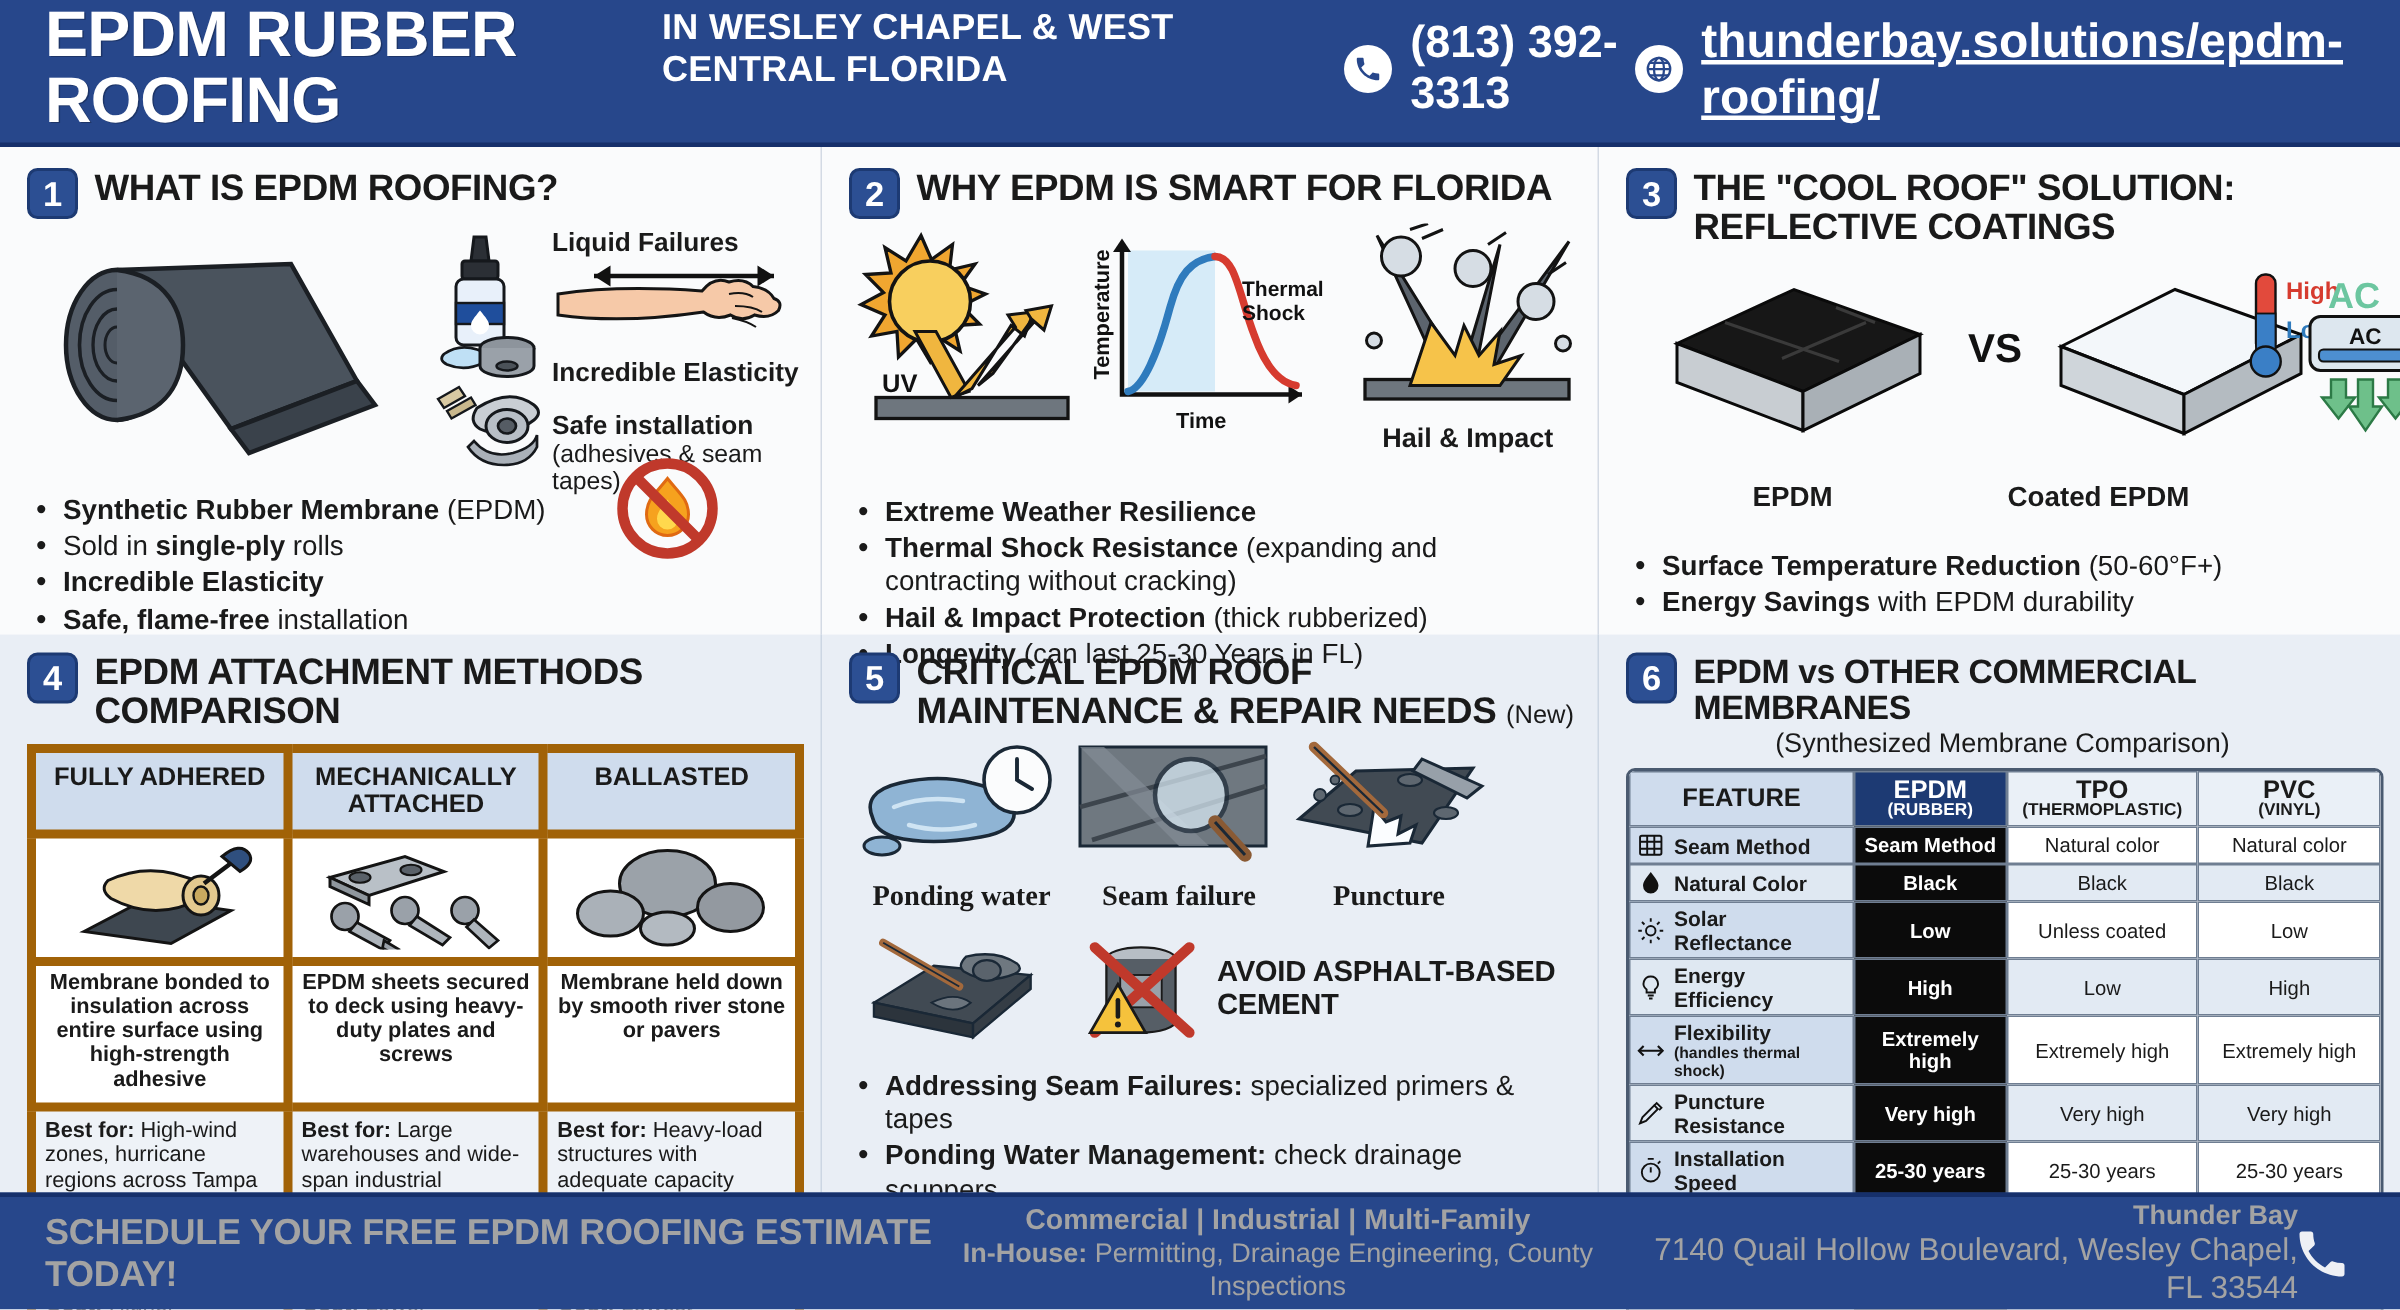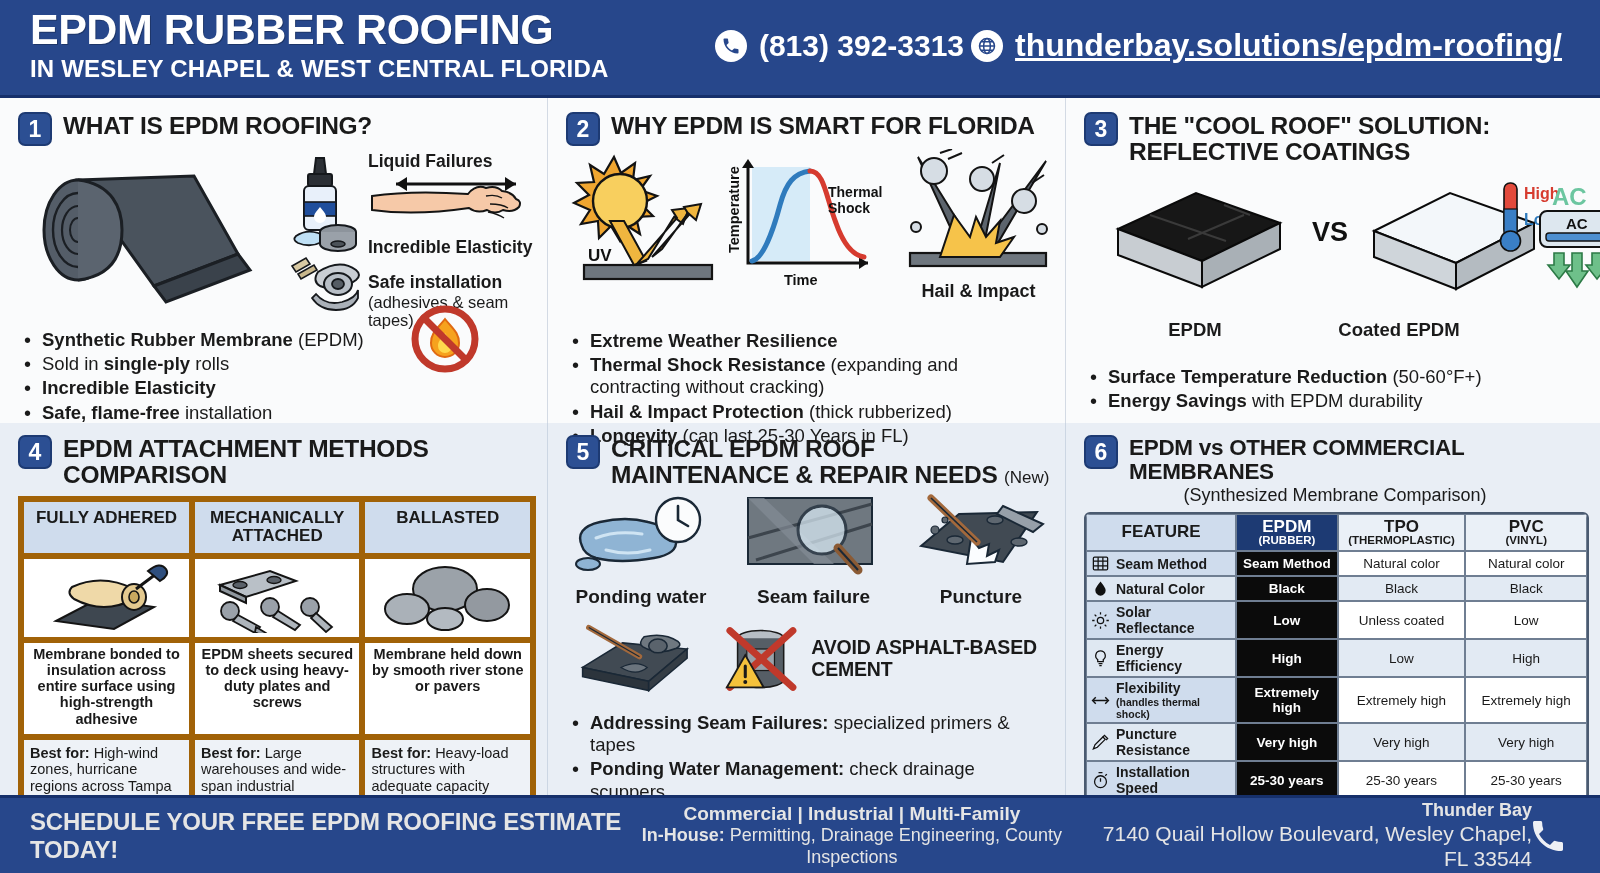--- a/index.html
+++ b/index.html
@@ -15,21 +15,21 @@
 
   
   .header {
     background:#27478b;
     height:98px; flex:0 0 98px;
     display:flex; align-items:center; justify-content:space-between;
     padding:4px 26px 8px 30px;
     color:#fff;
     border-bottom:3px solid #16306b;
   }
-  .header-left { display:flex; flex-direction:column; justify-content:center; }
+  .header-left { display:flex; flex-direction:row; justify-content:center; }
   .h-title {
     font-size:43px; font-weight:bold; letter-spacing:-.5px; line-height:1.02;
     text-shadow:1px 1px 0 rgba(0,0,0,.25);
   }
   .h-sub { font-size:24px; font-weight:bold; letter-spacing:.2px; margin-top:3px; }
   .header-right { display:flex; flex-direction:row; gap:7px; padding-right:12px; }
   .h-contact { display:flex; align-items:center; gap:12px; font-size:30px; font-weight:bold; }
   .h-contact.small { font-size:32px;text-decoration:underline; }
   .circ-icon {
     width:32px; height:32px; border-radius:50%;
@@ -100,21 +100,21 @@
     padding:7px 4px; line-height:1.08;
   }
   .t4-img { height:74px; text-align:center; padding:4px 0 0; background:#fff; }
   .t4-desc { font-size:14.5px; font-weight:bold; text-align:center; padding:3px 6px 7px; line-height:1.12; background:#fff; }
   .t4-best { font-size:14.5px; padding:5px 6px; line-height:1.14; background:#eef2f7; }
   .t4-uses { font-size:15px; font-weight:bold; padding:5px 6px; background:#fff; }
   .t4-cost { font-size:15px; padding:5px 6px; background:#fff; }
   .t4-cost b, .t4-best b, .t4-uses b { font-weight:bold; }
 
   
-  .p5-icons { display:flex; justify-content:space-between; margin-top:6px; }
+  .p5-icons { display:flex; justify-content:flex-start; margin-top:6px;font-family:Liberation Serif, serif; }
   .p5-item { text-align:center; }
   .p5-item .cap { margin-top:2px; font-size:19px; }
   .p5-row2 { display:flex; align-items:center; gap:6px; margin-top:4px; padding-left:12px; }
   .avoid-txt { font-size:19.5px; font-weight:bold; line-height:1.12; letter-spacing:-.2px; }
 
   
   table.t6 { border-collapse:separate; border-spacing:0; width:505px; margin:6px auto 0; background:#fff;
              border:2px solid #4a5a70; border-radius:6px; overflow:hidden; }
   table.t6 th, table.t6 td { border:1px solid #6f7e92; }
   .t6 thead th { font-size:17px; font-weight:bold; text-align:center; padding:3px 2px 4px; line-height:1.0; }
@@ -127,21 +127,21 @@
   .t6 tr:nth-child(even) .feat { background:#dfe8f2; }
   .t6 .feat .fwrap { display:flex; align-items:center; gap:6px; }
   .t6 .feat .sub { display:block; font-size:10.5px; font-weight:bold; }
   .t6 .v-epdm { background:#0b0b0b; color:#fff; font-weight:bold; text-align:center; }
   .t6 .v-o { background:#ffffff; text-align:center; }
   .t6 tr:nth-child(even) .v-o { background:#e2eaf3; }
   .ficon { width:19px; height:19px; flex:0 0 19px; display:block; }
 
   
   .footer {
-    background:#27478b; color:#e5e5e5;
+    background:#27478b; color:#a3a3a3;
     height:78px; flex:0 0 78px;
     display:flex; align-items:center; justify-content:space-between;
     padding:0 22px 0 30px; position:relative;
     border-top:3px solid #16306b;
   }
   .f-left { font-size:24px; font-weight:bold; letter-spacing:-.2px; }
   .f-mid { text-align:center; line-height:1.22; }
   .f-mid .l1 { font-size:19px; font-weight:bold; }
   .f-mid .l2 { font-size:18px; }
   .f-mid .l2 b { font-weight:bold; }

